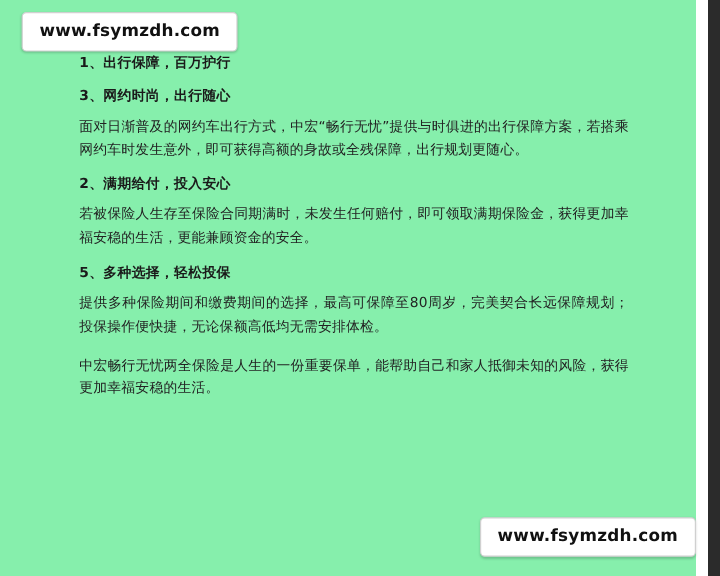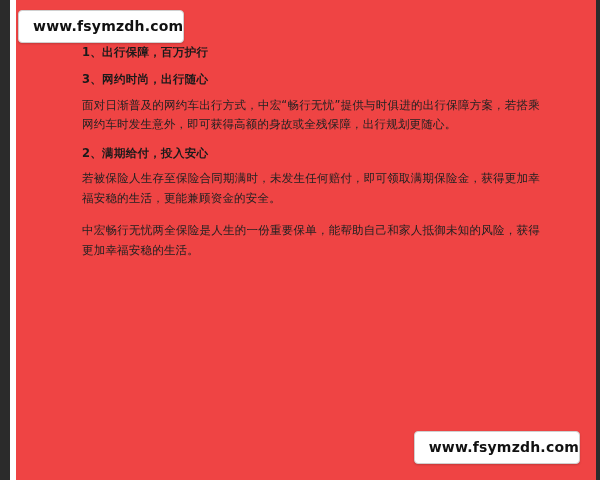--- a/index.html
+++ b/index.html
@@ -26,25 +26,25 @@
     top: 0;
     width: 10px;
     height: 480px;
     background: #2b2b2b;
   }
   .edge-left { left: 0; }
   .edge-right { right: 0; }
 
   .content {
     position: absolute;
-    left: 16px;
+    left: 0;
     top: 0;
     width: 580px;
     height: 480px;
-    background: #ef4444;
+    background: #86efac;
     box-sizing: border-box;
     padding: 34px 56px 0 66px;
   }
 
   .section {
     margin-bottom: 4px;
   }
   .heading {
     font-size: 11.5px;
     font-weight: bold;
@@ -65,21 +65,21 @@
     margin-top: 12px;
   }
 
   
   .watermark {
     position: absolute;
     background: #ffffff;
     border: 1px solid #d0d0d0;
     border-radius: 4px;
     box-shadow: 0 1px 2px rgba(0,0,0,0.18);
-    padding: 7px 0 8px 14px;
+    padding: 7px 14px 8px 14px;
     font-family: "DejaVu Sans", "Liberation Sans", sans-serif;
     font-size: 14px;
     font-weight: bold;
     color: #111111;
     letter-spacing: 0.2px;
     white-space: nowrap;
   }
   .watermark-tl {
     left: 18px;
     top: 10px;
@@ -107,20 +107,24 @@
       <div class="heading">3、网约时尚，出行随心</div>
       <p class="para">面对日渐普及的网约车出行方式，中宏“畅行无忧”提供与时俱进的出行保障方案，若搭乘网约车时发生意外，即可获得高额的身故或全残保障，出行规划更随心。</p>
     </div>
 
 
     <div class="section">
       <div class="heading">2、满期给付，投入安心</div>
       <p class="para">若被保险人生存至保险合同期满时，未发生任何赔付，即可领取满期保险金，获得更加幸福安稳的生活，更能兼顾资金的安全。</p>
     </div>
 
+    <div class="section">
+      <div class="heading">5、多种选择，轻松投保</div>
+      <p class="para">提供多种保险期间和缴费期间的选择，最高可保障至80周岁，完美契合长远保障规划；投保操作便快捷，无论保额高低均无需安排体检。</p>
+    </div>
 
     <p class="para closing">中宏畅行无忧两全保险是人生的一份重要保单，能帮助自己和家人抵御未知的风险，获得更加幸福安稳的生活。</p>
 
   </div>
 
   <div class="watermark watermark-tl">www.fsymzdh.com</div>
   <div class="watermark watermark-br">www.fsymzdh.com</div>
 
 </div>
 

